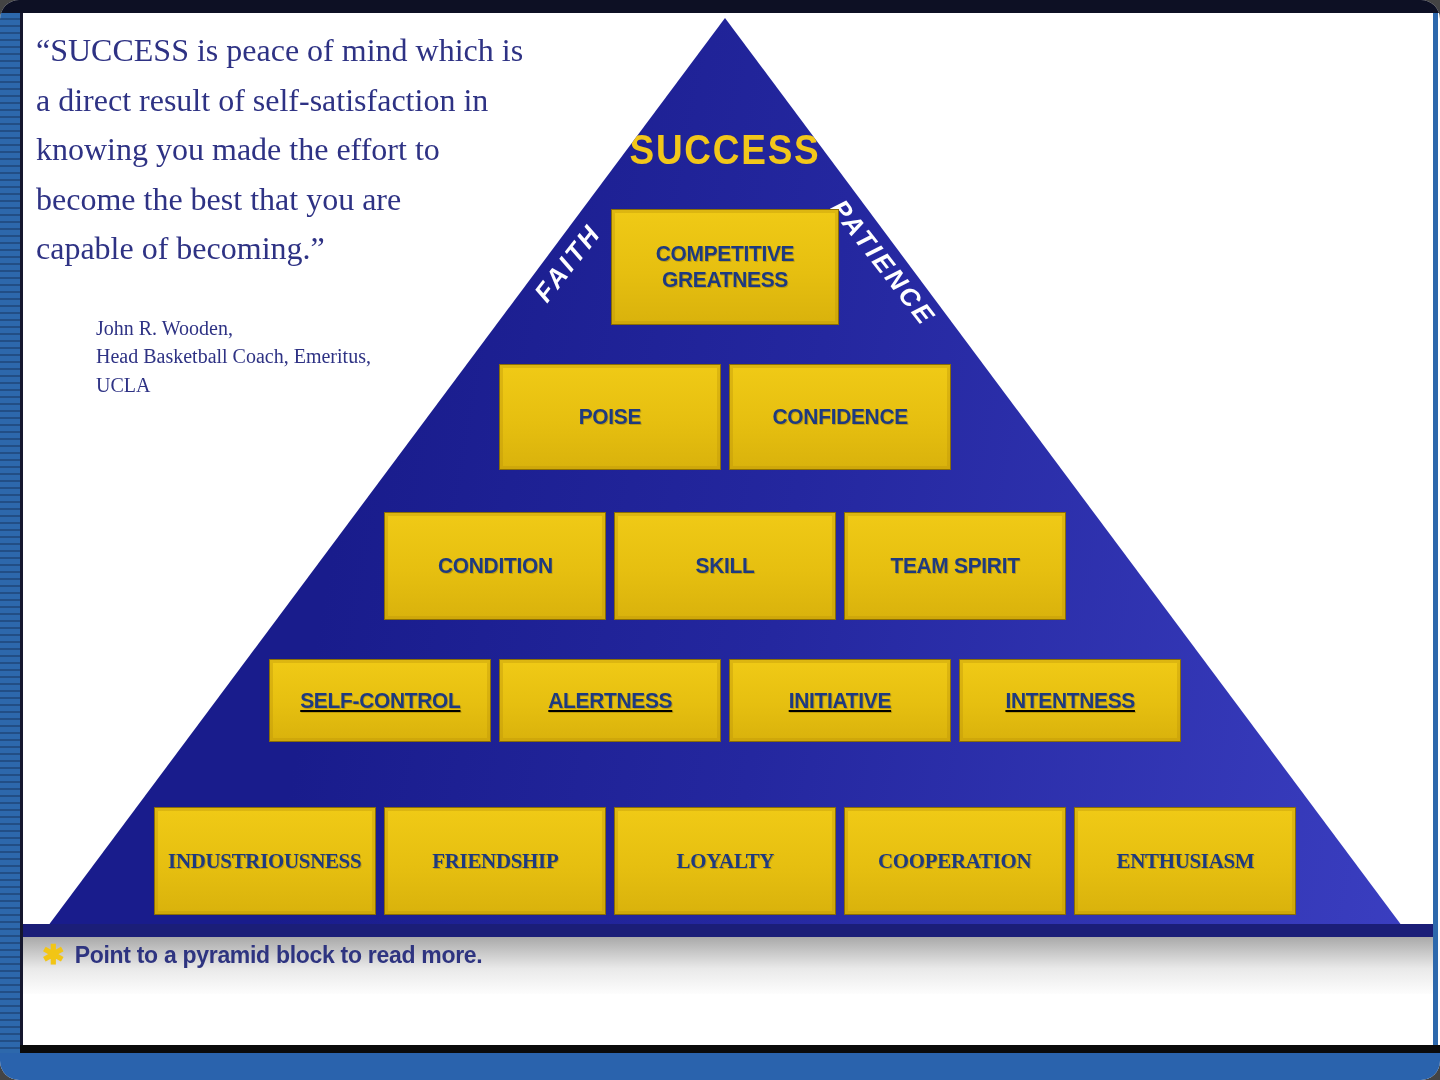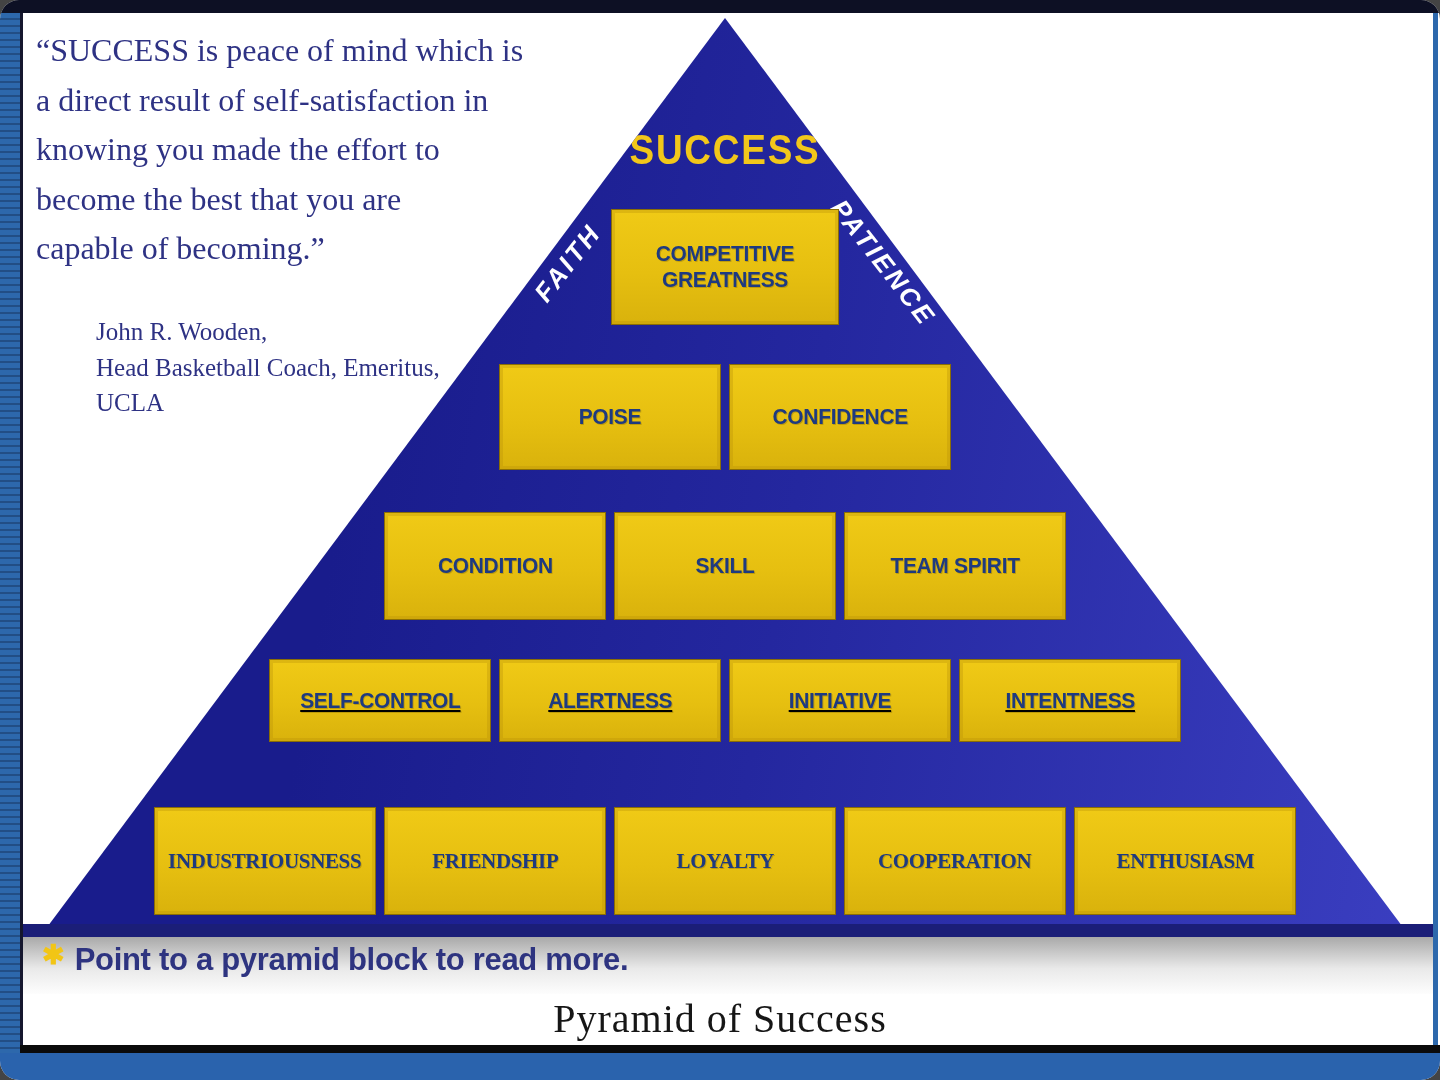--- a/index.html
+++ b/index.html
@@ -19,21 +19,21 @@
   .bottom-blue{position:absolute;left:0;right:0;top:1053px;height:27px;background:#2a63ad;z-index:31;}
 
   
   .quote{
     position:absolute;left:36px;top:26px;width:585px;
     font-family:"Liberation Serif",serif;font-size:32px;line-height:1.55;
     color:#2e3284;white-space:pre-line;z-index:5;
   }
   .attribution{
     position:absolute;left:96px;top:314px;width:420px;
-    font-family:"Liberation Serif",serif;font-size:25px;line-height:1.42;
+    font-family:"Liberation Serif",serif;font-size:20px;line-height:1.42;
     color:#2e3284;white-space:pre-line;z-index:5;
   }
 
   
   .pyramid{
     position:absolute;left:45px;top:18px;width:1360px;height:912px;
     clip-path:polygon(50% 0,100% 100%,0 100%);
     background:linear-gradient(100deg,#191c8c 25%,#24279f 55%,#3a3ec0 100%);
     z-index:10;
   }
@@ -69,21 +69,21 @@
   }
 
   
   .note-bar{
     position:absolute;left:20px;right:7px;top:924px;height:52px;z-index:20;
     border-top:13px solid #1b1e78;
     background:linear-gradient(180deg,#a9a9a9 0%,#e9e9e9 55%,#fdfdfd 100%);
     display:flex;align-items:flex-start;padding:5px 0 0 22px;box-sizing:content-box;
   }
   .asterisk{color:#f2c515;font-size:27px;line-height:1;margin-right:10px;font-weight:bold;}
-  .note-text{color:#2e3480;font-weight:bold;font-size:31px;letter-spacing:-.3px;}
+  .note-text{color:#2e3480;font-weight:bold;font-size:23px;letter-spacing:-.3px;}
 
   
   .caption{
     position:absolute;left:0;right:0;top:995px;text-align:center;z-index:21;
     font-family:"Liberation Serif",serif;font-size:40px;color:#161616;letter-spacing:1px;
   }
 </style>
 </head>
 <body>
 
@@ -163,17 +163,16 @@
           </div>
         </div>
       </div>
   </div>
 
   <div class="note-bar">
     <span class="asterisk">✱</span>
     <span class="note-text">Point to a pyramid block to read more.</span>
   </div>
 
-  <div class="caption">Pyramid of Success</div>
 
   <div class="bottom-black"></div>
   <div class="bottom-blue"></div>
 </div>
 
 </body></html>

